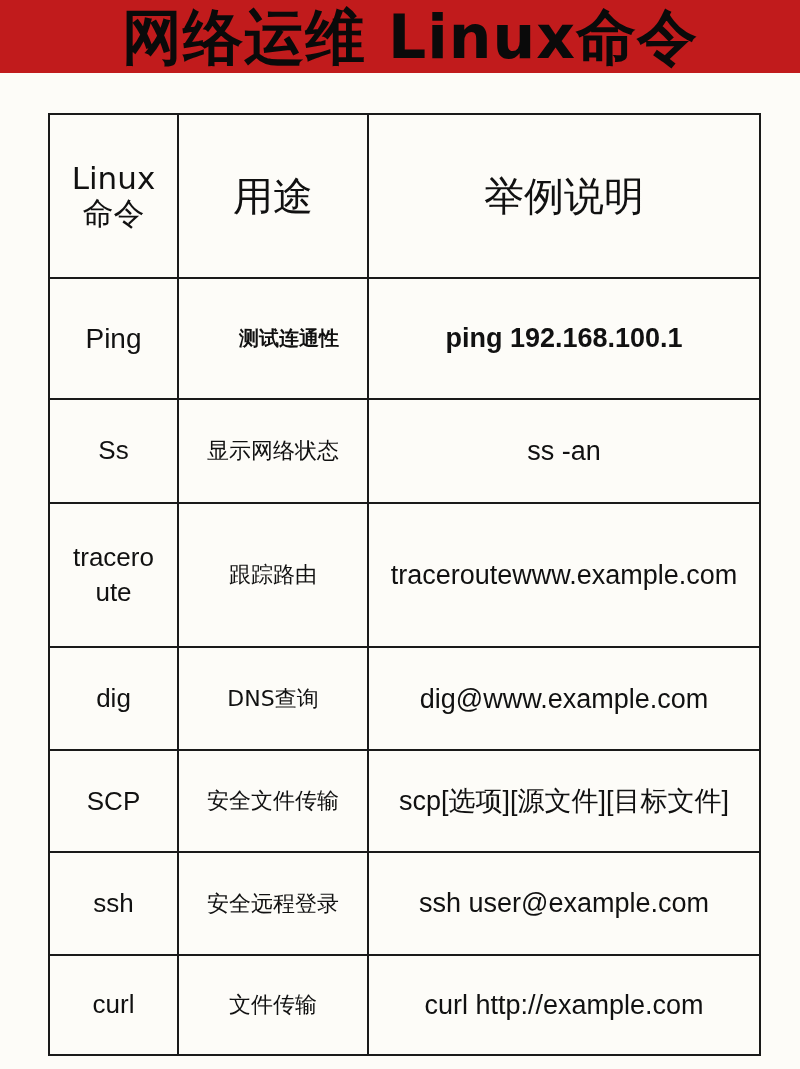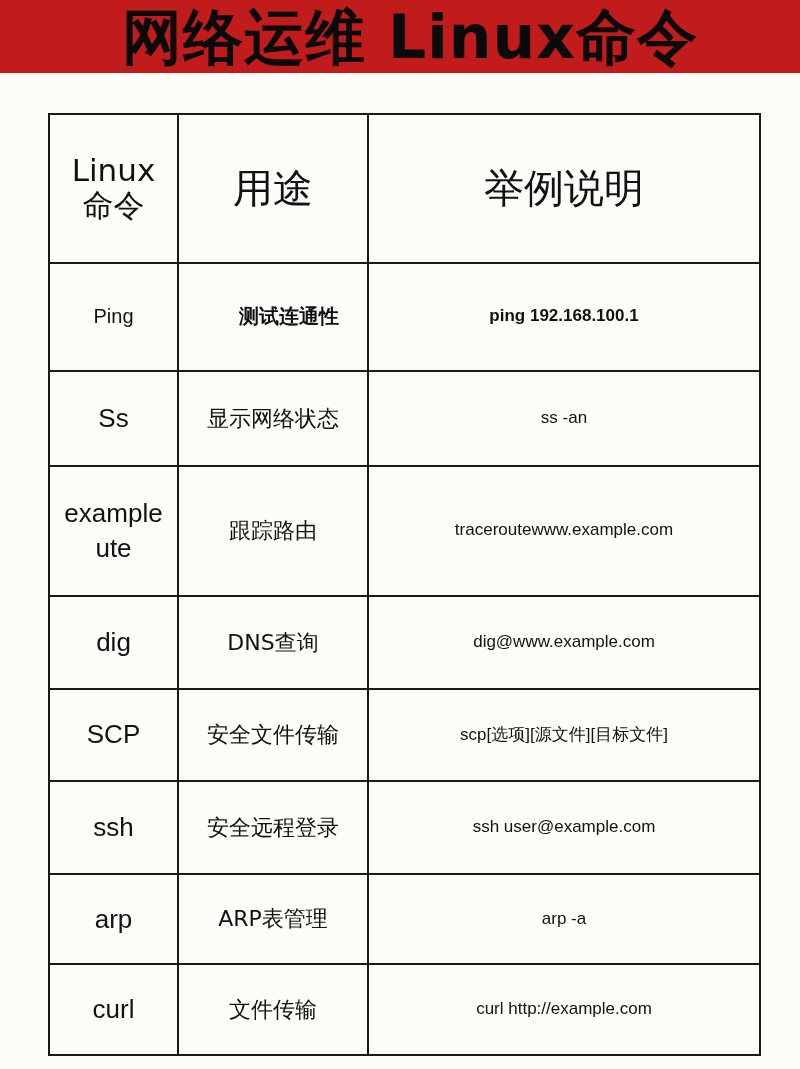--- a/index.html
+++ b/index.html
@@ -37,24 +37,24 @@
     }
     col.c1 { width: 129px; }
     col.c2 { width: 190px; }
     col.c3 { width: 392px; }
     th { font-family: "DejaVu Sans", sans-serif; font-weight: normal; margin-left: 11px; }
     th.h1 { font-size: 31px; line-height: 1.15; }
     th.h2, th.h3 { font-size: 40px; }
     td { font-size: 25px; line-height: 1.35; }
     td.cmd-name { font-size: 26px; }
     td.purpose { font-family: "DejaVu Sans", sans-serif; font-size: 22px; }
-    td.example { font-size: 17px; }
+    td.example { font-size: 27px; }
     tr.bold td.purpose, tr.bold td.example { font-weight: bold; }
     tr.bold td.purpose { font-size: 20px; padding-left: 36px; }
-    tr.bold td.cmd-name { font-size: 20px; }
+    tr.bold td.cmd-name { font-size: 28px; }
   </style>
 </head>
 <body>
 
 <div class="banner">
   <div class="banner-title">网络运维  Linux命令</div>
 </div>
 
 <table class="cmd">
   <colgroup>
@@ -76,21 +76,21 @@
     <td class="purpose">测试连通性</td>
     <td class="example">ping 192.168.100.1</td>
   </tr>
   <tr style="height:73px">
     <td class="cmd-name">Ss</td>
     <td class="purpose">显示网络状态</td>
     <td class="example">ss -an</td>
   </tr>
   <tr style="height:101px">
     <td class="cmd-name">
-      <div>example</div>
+      <div>tracero</div>
       <div>ute</div>
     </td>
     <td class="purpose">跟踪路由</td>
     <td class="example">traceroutewww.example.com</td>
   </tr>
   <tr style="height:72px">
     <td class="cmd-name">dig</td>
     <td class="purpose">DNS查询</td>
     <td class="example">dig@www.example.com</td>
   </tr>
@@ -98,23 +98,18 @@
     <td class="cmd-name">SCP</td>
     <td class="purpose">安全文件传输</td>
     <td class="example">scp[选项][源文件][目标文件]</td>
   </tr>
   <tr style="height:72px">
     <td class="cmd-name">ssh</td>
     <td class="purpose">安全远程登录</td>
     <td class="example">ssh user@example.com</td>
   </tr>
   <tr style="height:70px">
-    <td class="cmd-name">arp</td>
-    <td class="purpose">ARP表管理</td>
-    <td class="example">arp -a</td>
-  </tr>
-  <tr style="height:70px">
     <td class="cmd-name">curl</td>
     <td class="purpose">文件传输</td>
     <td class="example">curl http://example.com</td>
   </tr>
 </tbody>
   </table>
 
 </body></html>

